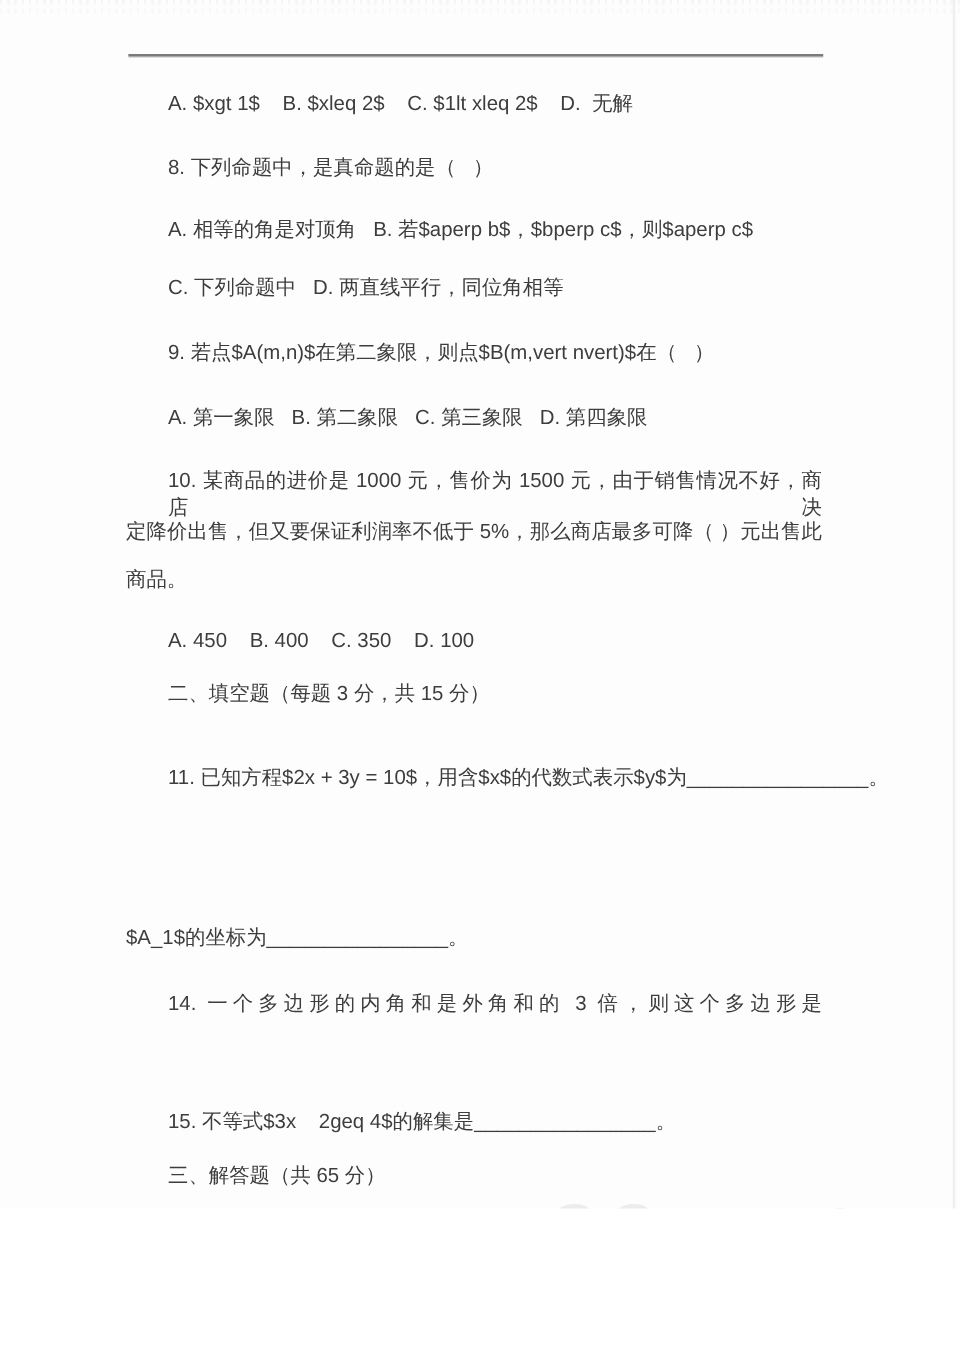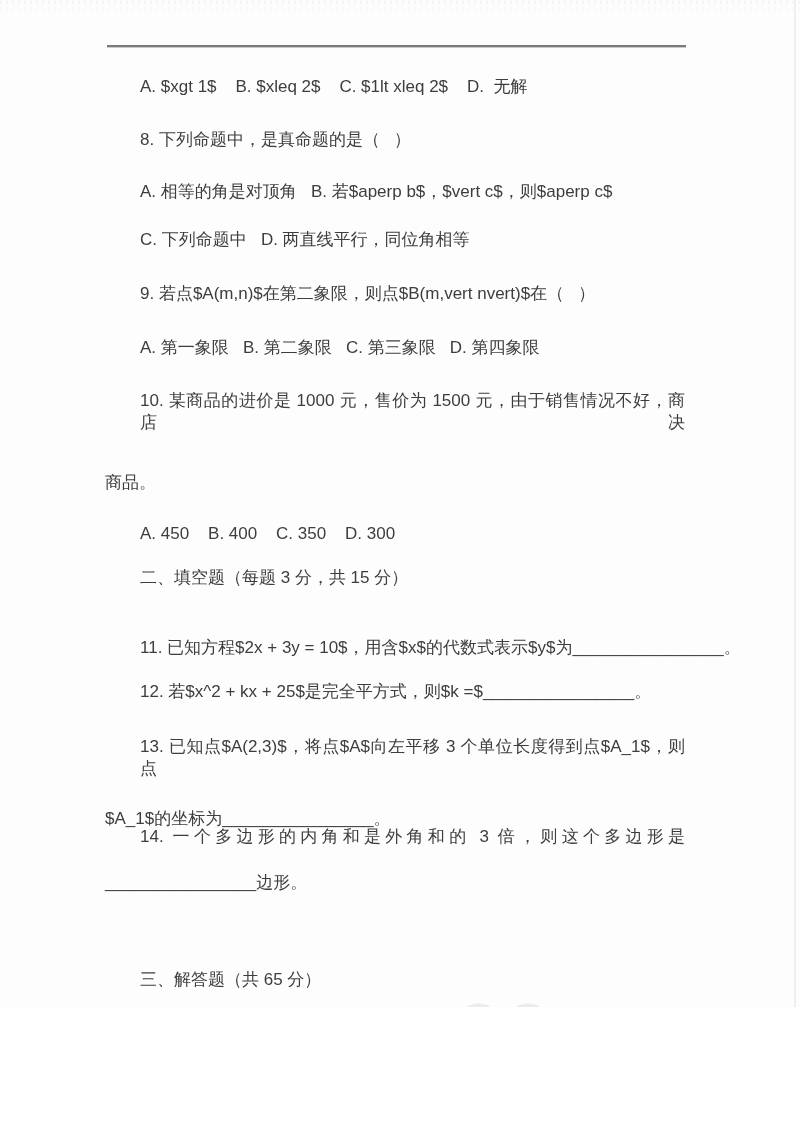--- a/index.html
+++ b/index.html
@@ -74,34 +74,33 @@
 
 <div class="viewport">
 
   <div class="scan-texture" style="top:0"></div>
   <div class="scan-texture row2"></div>
 
   <div class="top-rule"></div>
 
   <div class="line ind" style="top:76px">A. $xgt 1$    B. $xleq 2$    C. $1lt xleq 2$    D.  无解</div>
   <div class="line ind" style="top:129px">8. 下列命题中，是真命题的是（   ）</div>
-  <div class="line ind" style="top:181px">A. 相等的角是对顶角   B. 若$aperp b$，$vert c$，则$aperp c$</div>
+  <div class="line ind" style="top:181px">A. 相等的角是对顶角   B. 若$aperp b$，$bperp c$，则$aperp c$</div>
   <div class="line ind" style="top:229px">C. 下列命题中   D. 两直线平行，同位角相等</div>
   <div class="line ind" style="top:283px">9. 若点$A(m,n)$在第二象限，则点$B(m,vert nvert)$在（   ）</div>
   <div class="line ind" style="top:337px">A. 第一象限   B. 第二象限   C. 第三象限   D. 第四象限</div>
   <div class="line ind just" style="top:390px">10. 某商品的进价是 1000 元，售价为 1500 元，由于销售情况不好，商店决</div>
+  <div class="line just" style="top:432px">定降价出售，但又要保证利润率不低于 5%，那么商店最多可降（ ）元出售此</div>
   <div class="line" style="top:472px">商品。</div>
-  <div class="line ind" style="top:523px">A. 450    B. 400    C. 350    D. 300</div>
+  <div class="line ind" style="top:523px">A. 450    B. 400    C. 350    D. 100</div>
   <div class="line ind" style="top:567px">二、填空题（每题 3 分，共 15 分）</div>
   <div class="line ind" style="top:637px">11. 已知方程$2x + 3y = 10$，用含$x$的代数式表示$y$为________________。</div>
-  <div class="line ind" style="top:681px">12. 若$x^2 + kx + 25$是完全平方式，则$k =$________________。</div>
-  <div class="line ind just" style="top:736px">13. 已知点$A(2,3)$，将点$A$向左平移 3 个单位长度得到点$A_1$，则点</div>
-  <div class="line" style="top:808px">$A_1$的坐标为________________。</div>
+  <div class="line" style="top:771px">$A_1$的坐标为________________。</div>
   <div class="line ind just" style="top:826px">14. 一个多边形的内角和是外角和的 3 倍，则这个多边形是</div>
-  <div class="line" style="top:872px">________________边形。</div>
+  <div class="line ind" style="top:924px">15. 不等式$3x    2geq 4$的解集是________________。</div>
   <div class="line ind" style="top:969px">三、解答题（共 65 分）</div>
 
   <div class="watermark">vv99.net</div>
 
   <div class="edge-right"></div>
   <div class="page-gap"></div>
   <div class="next-page-edge left"></div>
   <div class="next-page-edge right"></div>
 
 </div>

